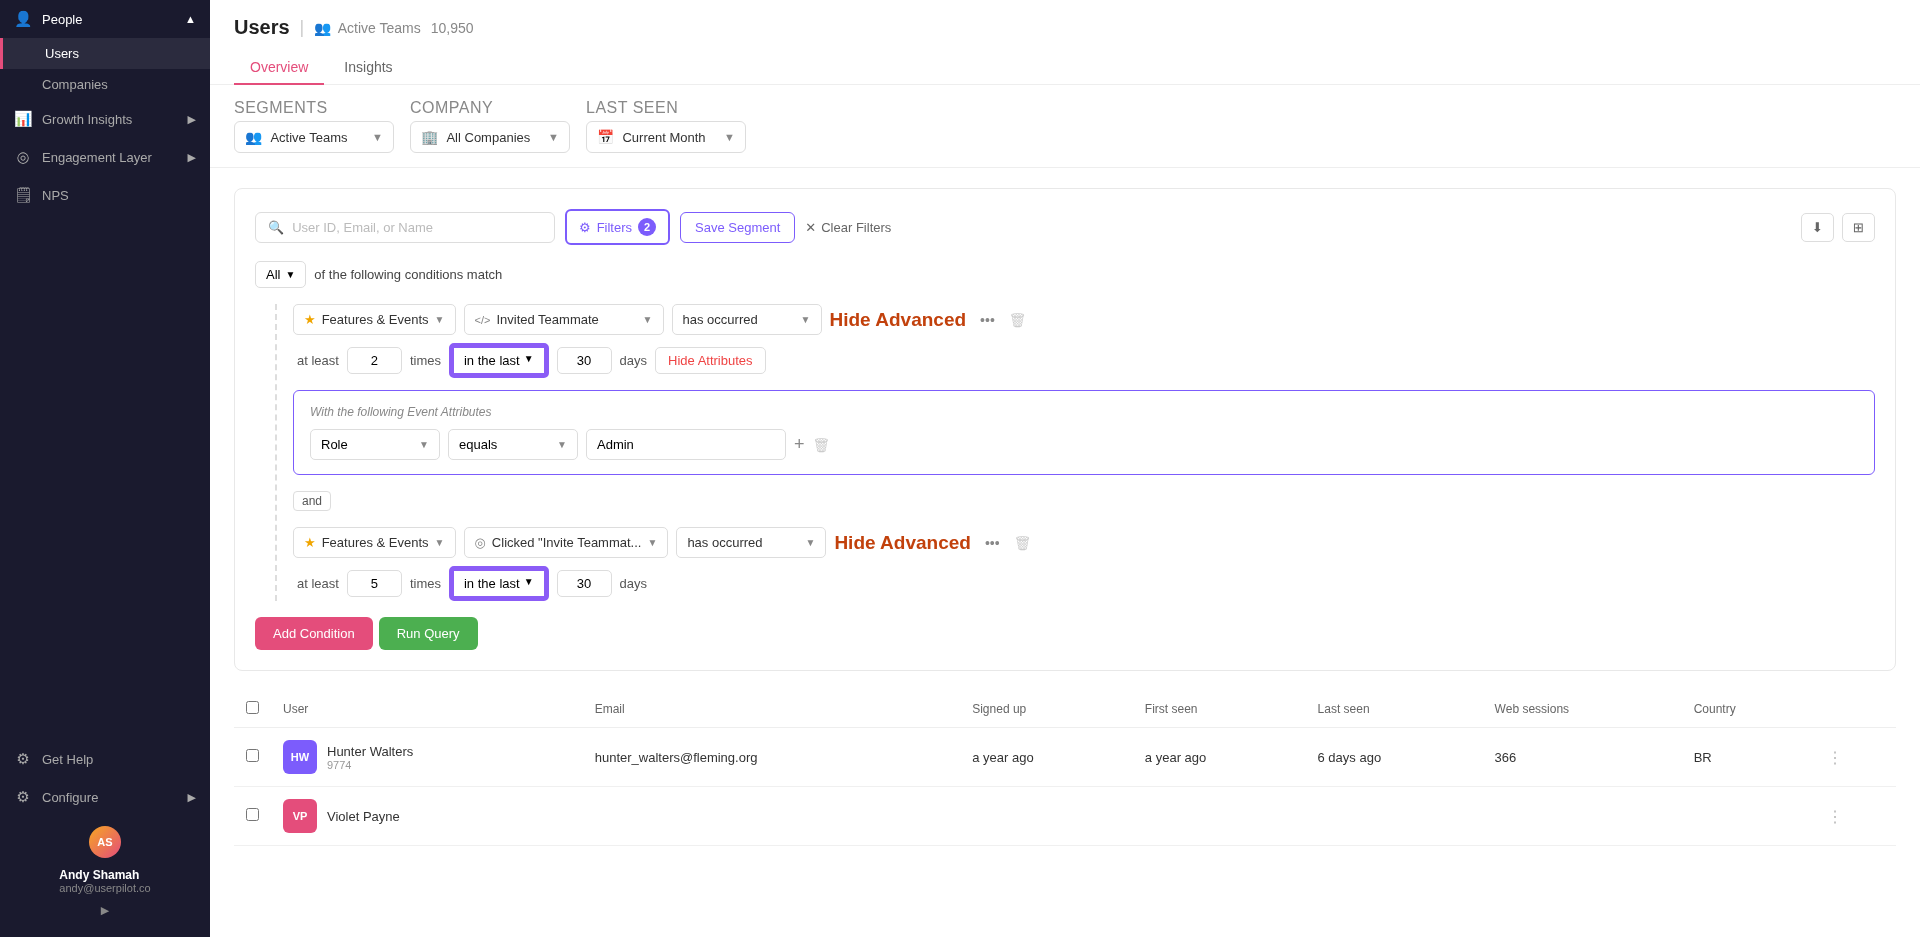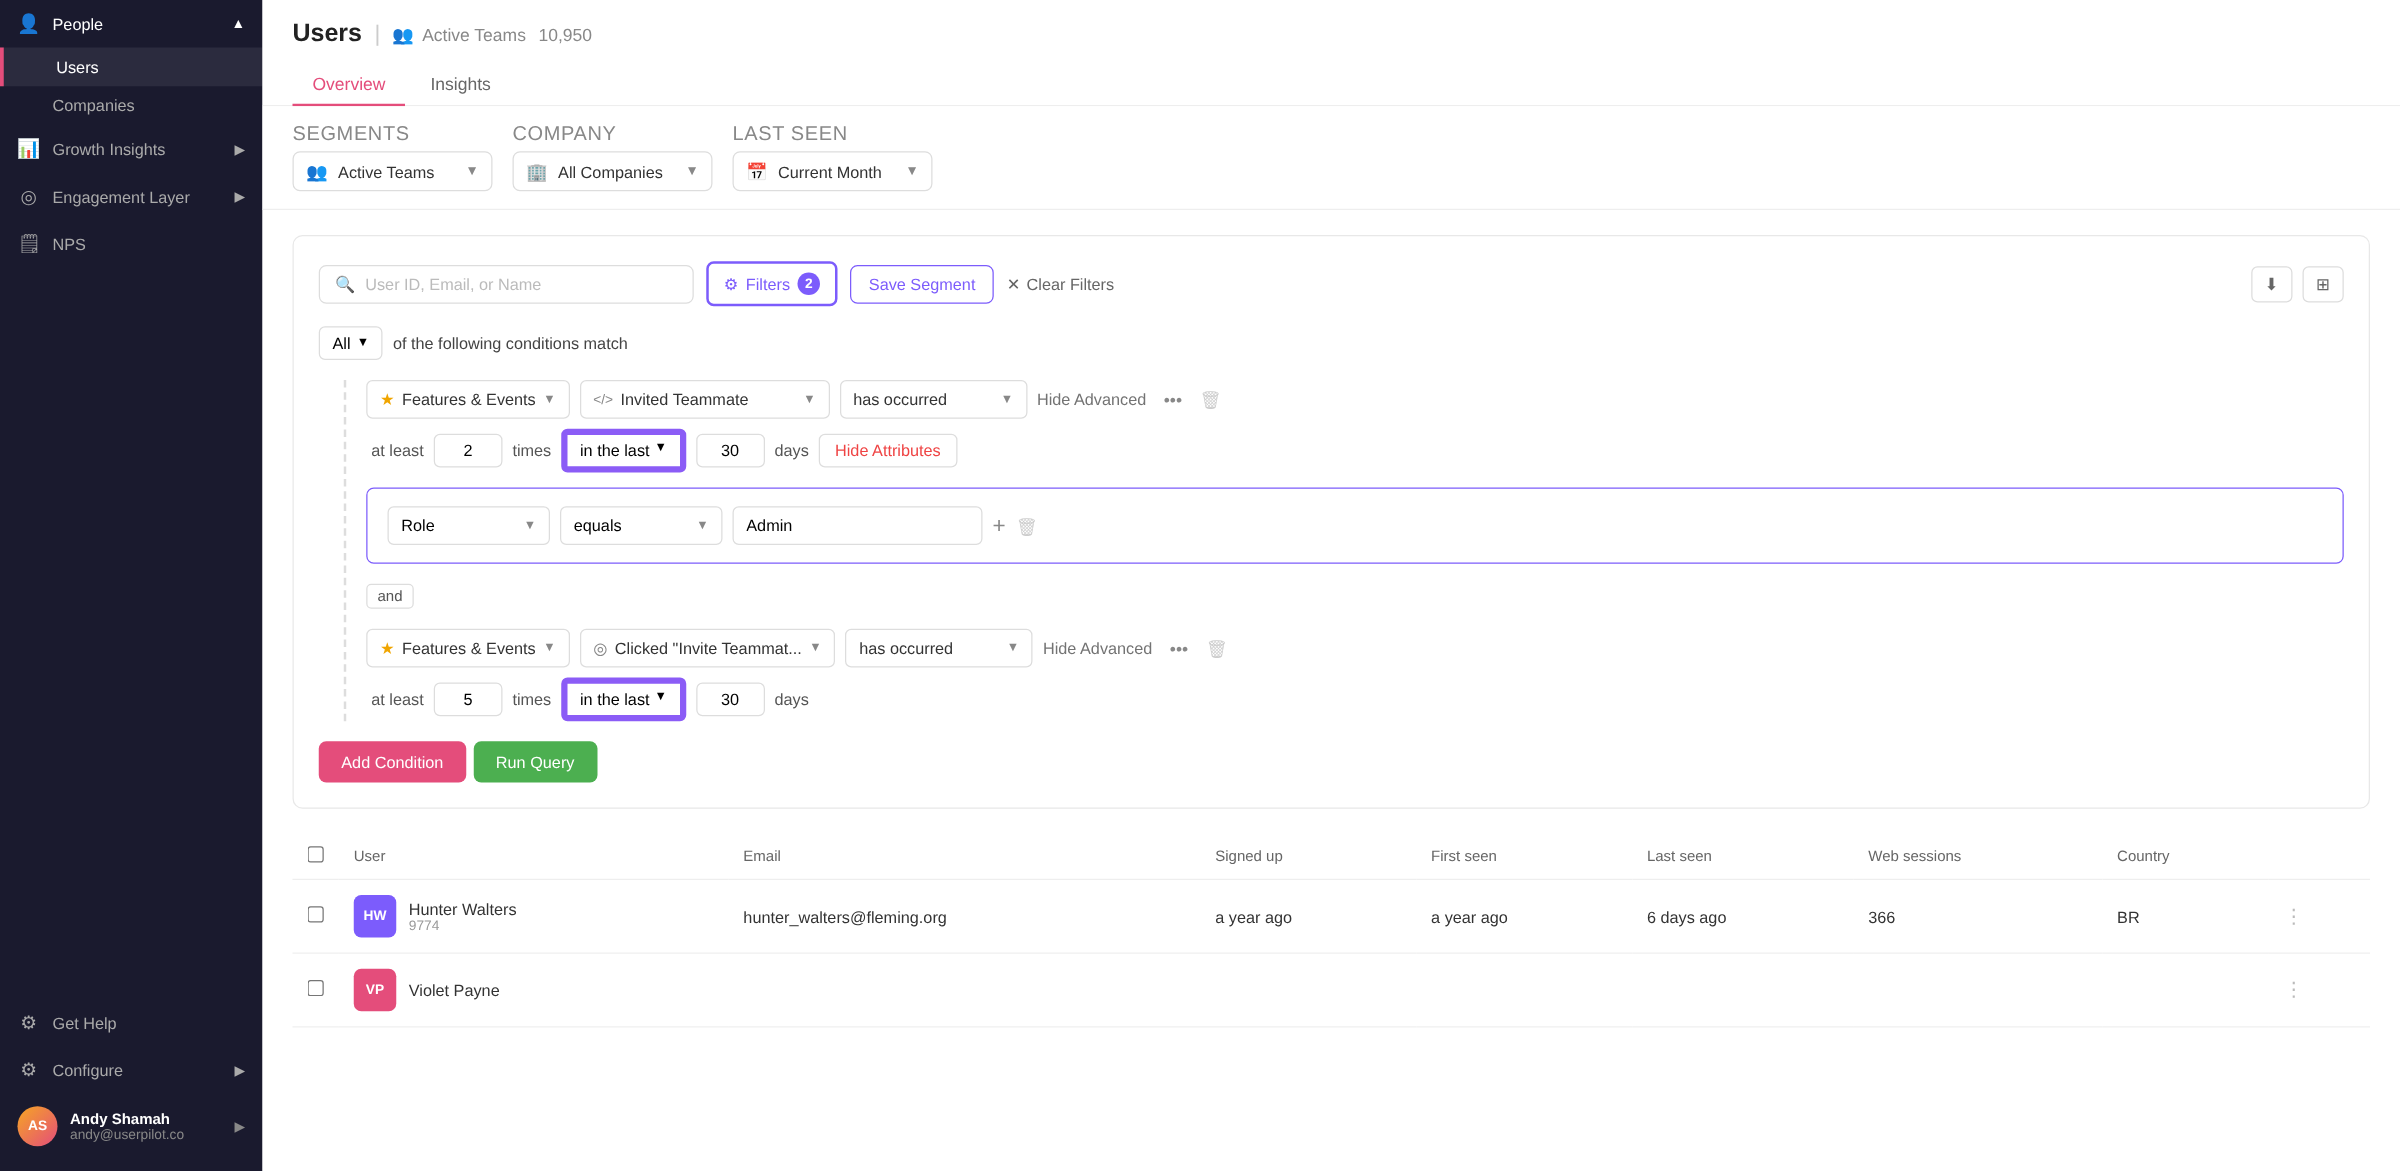--- a/index.html
+++ b/index.html
@@ -58,20 +58,21 @@
       padding-bottom: 10px;
     }
 
     .sidebar-user {
       display: flex;
       align-items: center;
       padding: 10px 14px;
       gap: 10px;
       cursor: pointer;
       color: #aaa;
+      flex-direction: column;
     }
     .user-avatar-img {
       width: 32px; height: 32px; border-radius: 50%;
       background: linear-gradient(135deg, #f6a623, #e44d7b);
       display: flex; align-items: center; justify-content: center;
       color: white; font-size: 11px; font-weight: bold; flex-shrink: 0;
     }
     .user-info { flex: 1; }
     .user-name { color: white; font-size: 12px; font-weight: 600; }
     .user-email { color: #888; font-size: 11px; }
@@ -278,26 +279,26 @@
       font-size: 13px; color: #333; background: white;
       min-width: 160px;
     }
     .condition-select .cs-arrow { color: #888; font-size: 10px; margin-left: auto; }
 
     .condition-select.event-type { min-width: 160px; }
     .condition-select.event-name { min-width: 200px; }
     .condition-select.occurred { min-width: 150px; }
 
     .hide-advanced-btn {
-      color: #737373;
-      cursor: pointer;
-      font-size: 13px;
+      color: #c2410c;
+      cursor: pointer;
+      font-size: 19px;
       background: none;
       border: none;
-      font-weight: 400;
+      font-weight: 700;
     }
     .more-btn {
       border: none; background: none; cursor: pointer;
       color: #888; font-size: 14px; padding: 2px 6px;
     }
     .delete-btn {
       border: none; background: none; cursor: pointer;
       color: #ccc; font-size: 14px;
     }
 
@@ -628,20 +629,21 @@
               <span style="font-size:10px;">▼</span>
             </div>
             <input class="cond-number" type="text" value="30" style="">
             <span class="cond-label">days</span>
             <button class="hide-attrs-btn">
               <span>Hide Attributes</span>
             </button>
           </div>
 
           <div class="event-attrs-box">
+            <div class="event-attrs-title">With the following Event Attributes</div>
             <div class="attr-row">
               <div class="attr-select">
                 <span>Role</span>
                 <span class="as-arrow">▼</span>
               </div>
               <div class="attr-select">
                 <span>equals</span>
                 <span class="as-arrow">▼</span>
               </div>
               <input class="attr-value-input" type="text" value="Admin" style="">

